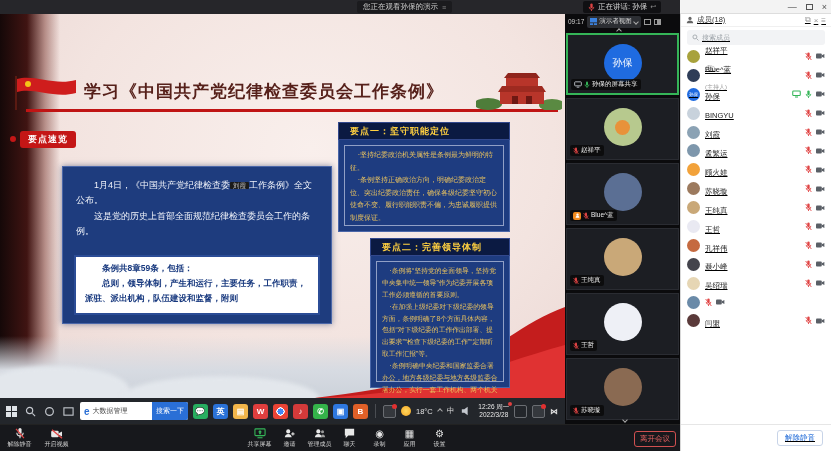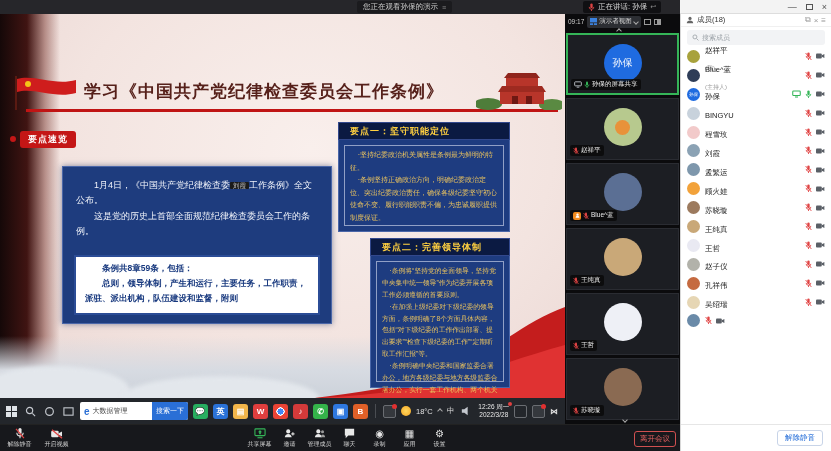--- a/index.html
+++ b/index.html
@@ -99,21 +99,21 @@
     border-radius:50%;display:flex;align-items:center;justify-content:center;color:#fff;font-size:10px;}
   .fruit{width:15px;height:15px;border-radius:50%;}
   .tile-label{position:absolute;left:3px;bottom:3px;height:11px;background:rgba(8,8,8,.78);border-radius:2px;
     display:flex;align-items:center;gap:2px;padding:0 3px;color:#ececec;font-size:6.5px;white-space:nowrap;}
   .host-badge{width:8px;height:8px;border-radius:2px;background:#f08a1e;display:flex;align-items:center;
     justify-content:center;}
   .more-chev{position:absolute;left:50%;bottom:2px;transform:translateX(-50%);}
 
   
   .member-panel{left:680px;top:14px;width:151px;height:437px;background:#fff;border-left:1px solid #d8d8d8;
-    display:flex;flex-direction:column;}
+    display:flex;flex-direction:column;text-decoration:underline;}
   .mp-head{height:13px;display:flex;align-items:center;gap:3px;padding:0 5px;font-size:7.5px;color:#333;
     border-bottom:1px solid #f0f0f0;}
   .mp-head .spacer{flex:1;}
   .mp-head .hic{color:#999;font-size:8px;cursor:pointer;}
   .mp-search{margin:3px 6px 2px 6px;height:15px;background:#f2f3f5;border-radius:3px;display:flex;
     align-items:center;gap:3px;padding:0 5px;color:#9aa0a6;font-size:7px;}
   .mp-list{flex:1;overflow:hidden;}
   .mrow{height:18.9px;display:flex;align-items:center;padding:0 6px;gap:5px;}
   .mavatar{width:13px;height:13px;border-radius:50%;flex:0 0 auto;display:flex;align-items:center;
     justify-content:center;color:#fff;font-size:4.5px;overflow:hidden;}
@@ -610,42 +610,20 @@
               <line x1="6" y1="10" x2="6" y2="13" stroke="#e04444" stroke-width="1.5"></line>
               <line x1="1" y1="1" x2="11" y2="13" stroke="#e04444" stroke-width="1.5"></line>
             </svg>
             <svg width="9" height="8" viewBox="0 0 14 12">
               <rect x="0" y="2" width="9" height="8" rx="1.5" fill="#5a5f66"></rect>
               <path d="M9 5l4-2v6l-4-2z" fill="#5a5f66"></path>
             </svg>
           </span>
         </div>
 
-        <div class="mrow">
-          <span class="mavatar" style="background: rgb(242, 202, 202);">
-            <i style="font-style:normal;"></i>
-          </span>
-          <span class="mname-col">
-            <span class="mname">程雪玫</span><br style="display: none;">
-            
-          </span>
-          <span class="micons">
-
-            <svg width="7" height="9" viewBox="0 0 12 14">
-              <rect x="4" y="0" width="4" height="8" rx="2" fill="#e04444"></rect>
-              <path d="M2 6a4 4 0 0 0 8 0" fill="none" stroke="#e04444" stroke-width="1.5"></path>
-              <line x1="6" y1="10" x2="6" y2="13" stroke="#e04444" stroke-width="1.5"></line>
-              <line x1="1" y1="1" x2="11" y2="13" stroke="#e04444" stroke-width="1.5"></line>
-            </svg>
-            <svg width="9" height="8" viewBox="0 0 14 12">
-              <rect x="0" y="2" width="9" height="8" rx="1.5" fill="#5a5f66"></rect>
-              <path d="M9 5l4-2v6l-4-2z" fill="#5a5f66"></path>
-            </svg>
-          </span>
-        </div>
 
         <div class="mrow">
           <span class="mavatar" style="background: rgb(139, 162, 180);">
             <i style="font-style:normal;"></i>
           </span>
           <span class="mname-col">
             <span class="mname">刘霞</span><br style="display: none;">
             
           </span>
           <span class="micons">
@@ -771,42 +749,20 @@
               <line x1="6" y1="10" x2="6" y2="13" stroke="#e04444" stroke-width="1.5"></line>
               <line x1="1" y1="1" x2="11" y2="13" stroke="#e04444" stroke-width="1.5"></line>
             </svg>
             <svg width="9" height="8" viewBox="0 0 14 12">
               <rect x="0" y="2" width="9" height="8" rx="1.5" fill="#5a5f66"></rect>
               <path d="M9 5l4-2v6l-4-2z" fill="#5a5f66"></path>
             </svg>
           </span>
         </div>
 
-        <div class="mrow">
-          <span class="mavatar" style="background: rgb(178, 178, 170);">
-            <i style="font-style:normal;"></i>
-          </span>
-          <span class="mname-col">
-            <span class="mname">赵子仪</span><br style="display: none;">
-            
-          </span>
-          <span class="micons">
-
-            <svg width="7" height="9" viewBox="0 0 12 14">
-              <rect x="4" y="0" width="4" height="8" rx="2" fill="#e04444"></rect>
-              <path d="M2 6a4 4 0 0 0 8 0" fill="none" stroke="#e04444" stroke-width="1.5"></path>
-              <line x1="6" y1="10" x2="6" y2="13" stroke="#e04444" stroke-width="1.5"></line>
-              <line x1="1" y1="1" x2="11" y2="13" stroke="#e04444" stroke-width="1.5"></line>
-            </svg>
-            <svg width="9" height="8" viewBox="0 0 14 12">
-              <rect x="0" y="2" width="9" height="8" rx="1.5" fill="#5a5f66"></rect>
-              <path d="M9 5l4-2v6l-4-2z" fill="#5a5f66"></path>
-            </svg>
-          </span>
-        </div>
 
 
         <div class="mrow">
           <span class="mavatar" style="background: rgb(197, 106, 64);">
             <i style="font-style:normal;"></i>
           </span>
           <span class="mname-col">
             <span class="mname">孔祥伟</span><br style="display: none;">
             
           </span>
@@ -818,20 +774,42 @@
               <line x1="6" y1="10" x2="6" y2="13" stroke="#e04444" stroke-width="1.5"></line>
               <line x1="1" y1="1" x2="11" y2="13" stroke="#e04444" stroke-width="1.5"></line>
             </svg>
             <svg width="9" height="8" viewBox="0 0 14 12">
               <rect x="0" y="2" width="9" height="8" rx="1.5" fill="#5a5f66"></rect>
               <path d="M9 5l4-2v6l-4-2z" fill="#5a5f66"></path>
             </svg>
           </span>
         </div>
 
+        <div class="mrow">
+          <span class="mavatar" style="background: rgb(68, 68, 76);">
+            <i style="font-style:normal;"></i>
+          </span>
+          <span class="mname-col">
+            <span class="mname">聂小峰</span><br style="display: none;">
+            
+          </span>
+          <span class="micons">
+
+            <svg width="7" height="9" viewBox="0 0 12 14">
+              <rect x="4" y="0" width="4" height="8" rx="2" fill="#e04444"></rect>
+              <path d="M2 6a4 4 0 0 0 8 0" fill="none" stroke="#e04444" stroke-width="1.5"></path>
+              <line x1="6" y1="10" x2="6" y2="13" stroke="#e04444" stroke-width="1.5"></line>
+              <line x1="1" y1="1" x2="11" y2="13" stroke="#e04444" stroke-width="1.5"></line>
+            </svg>
+            <svg width="9" height="8" viewBox="0 0 14 12">
+              <rect x="0" y="2" width="9" height="8" rx="1.5" fill="#5a5f66"></rect>
+              <path d="M9 5l4-2v6l-4-2z" fill="#5a5f66"></path>
+            </svg>
+          </span>
+        </div>
 
         <div class="mrow">
           <span class="mavatar" style="background: rgb(230, 214, 180);">
             <i style="font-style:normal;"></i>
           </span>
           <span class="mname-col">
             <span class="mname">吴绍瑞</span><br style="display: none;">
             
           </span>
           <span class="micons">
@@ -861,19 +839,41 @@
               <line x1="6" y1="10" x2="6" y2="13" stroke="#e04444" stroke-width="1.5"></line>
               <line x1="1" y1="1" x2="11" y2="13" stroke="#e04444" stroke-width="1.5"></line>
             </svg>
             <svg width="9" height="8" viewBox="0 0 14 12">
               <rect x="0" y="2" width="9" height="8" rx="1.5" fill="#5a5f66"></rect>
               <path d="M9 5l4-2v6l-4-2z" fill="#5a5f66"></path>
             </svg>
           </span>
         </div>
 
+        <div class="mrow">
+          <span class="mavatar" style="background: rgb(90, 58, 58);">
+            <i style="font-style:normal;"></i>
+          </span>
+          <span class="mname-col">
+            <span class="mname">闫盟</span><br style="display: none;">
+            
+          </span>
+          <span class="micons">
+
+            <svg width="7" height="9" viewBox="0 0 12 14">
+              <rect x="4" y="0" width="4" height="8" rx="2" fill="#e04444"></rect>
+              <path d="M2 6a4 4 0 0 0 8 0" fill="none" stroke="#e04444" stroke-width="1.5"></path>
+              <line x1="6" y1="10" x2="6" y2="13" stroke="#e04444" stroke-width="1.5"></line>
+              <line x1="1" y1="1" x2="11" y2="13" stroke="#e04444" stroke-width="1.5"></line>
+            </svg>
+            <svg width="9" height="8" viewBox="0 0 14 12">
+              <rect x="0" y="2" width="9" height="8" rx="1.5" fill="#5a5f66"></rect>
+              <path d="M9 5l4-2v6l-4-2z" fill="#5a5f66"></path>
+            </svg>
+          </span>
+        </div>
       </div>
     <div class="mp-footer">
       <button class="footer-btn">解除静音</button>
     </div>
   </div>
 
 </div>
 
 </body></html>

